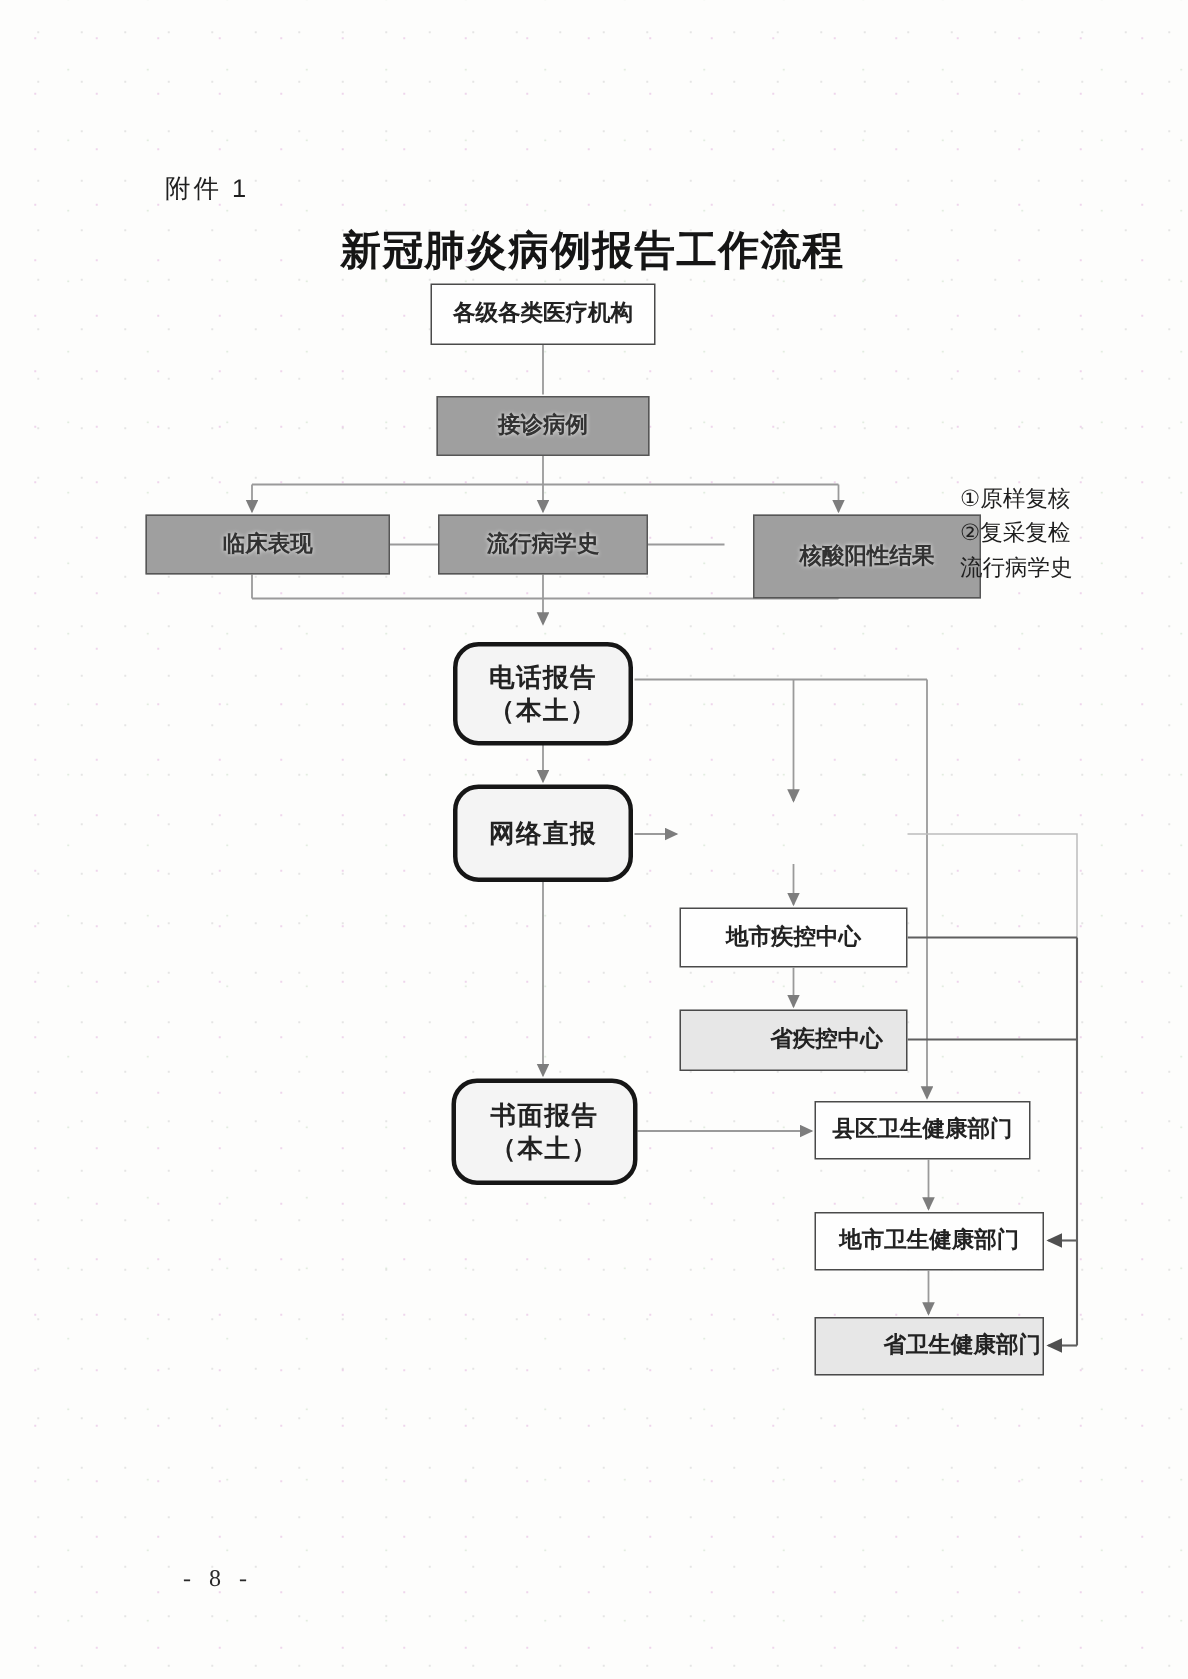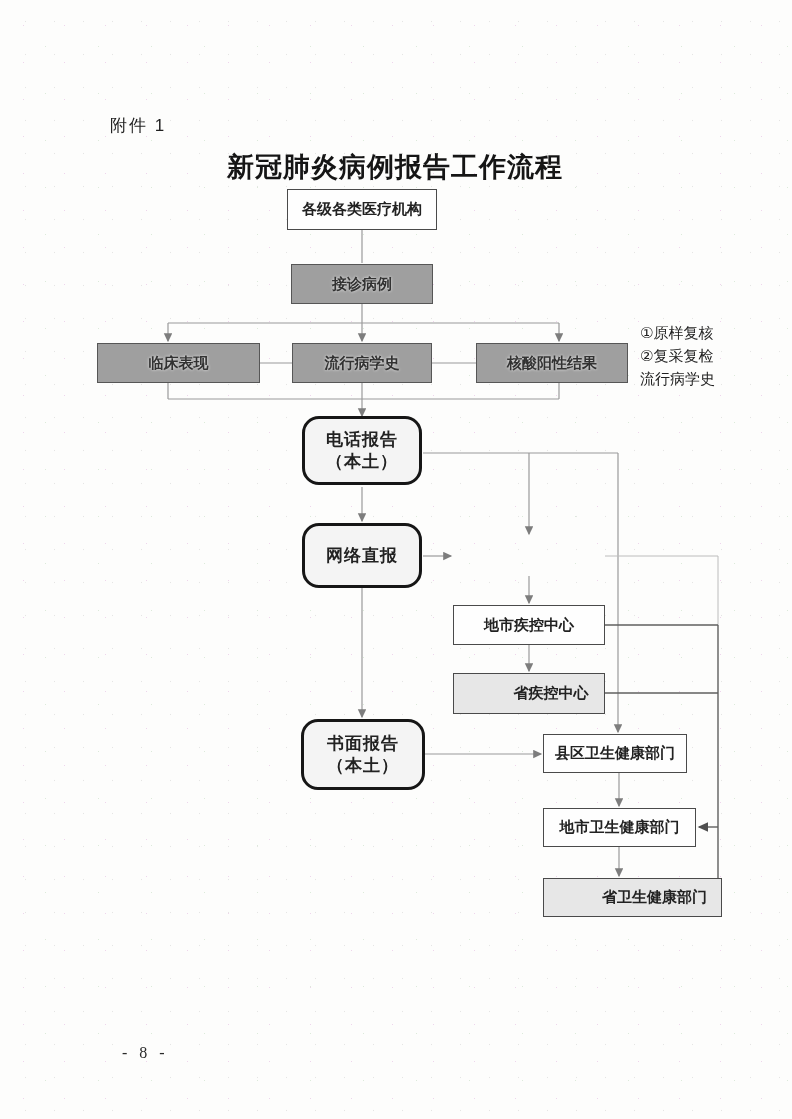--- a/index.html
+++ b/index.html
@@ -125,46 +125,46 @@
   <div class="title">新冠肺炎病例报告工作流程</div>
 
   <div class="node box-white" style="left:287px;top:189px;width:150px;height:41px;">各级各类医疗机构</div>
 
   <div class="node box-gray" style="left:291px;top:264px;width:142px;height:40px;">接诊病例</div>
 
   <div class="node box-gray" style="left:97px;top:343px;width:163px;height:40px;">临床表现</div>
 
   <div class="node box-gray" style="left:292px;top:343px;width:140px;height:40px;">流行病学史</div>
 
-  <div class="node box-gray" style="left:476px;top:343px;width:152px;height:40px;">核酸阳性结果</div>
+  <div class="node box-gray" style="left:502px;top:343px;width:152px;height:56px;">核酸阳性结果</div>
 
   <div class="annotation">
     <div>①原样复核</div>
     <div>②复采复检</div>
     <div>流行病学史</div>
   </div>
 
-  <div class="node box-rounded" style="left:302px;top:416px;width:120px;height:69px;">
+  <div class="node box-rounded" style="left:302px;top:428px;width:120px;height:69px;">
     <span class="line">电话报告</span>
     <span class="line">（本土）</span>
   </div>
 
   <div class="node box-rounded" style="left:302px;top:523px;width:120px;height:65px;">网络直报</div>
 
 
   <div class="node box-white" style="left:453px;top:605px;width:152px;height:40px;">地市疾控中心</div>
 
   <div class="node box-light" style="left:453px;top:673px;width:152px;height:41px;">省疾控中心</div>
 
   <div class="node box-rounded" style="left:301px;top:719px;width:124px;height:71px;">
     <span class="line">书面报告</span>
     <span class="line">（本土）</span>
   </div>
 
   <div class="node box-white" style="left:543px;top:734px;width:144px;height:39px;">县区卫生健康部门</div>
 
   <div class="node box-white" style="left:543px;top:808px;width:153px;height:39px;">地市卫生健康部门</div>
 
-  <div class="node box-light" style="left:543px;top:878px;width:179px;height:39px;">省卫生健康部门</div>
+  <div class="node box-light" style="left:543px;top:878px;width:153px;height:39px;">省卫生健康部门</div>
 
   <div class="page-number">- 8 -</div>
 
 </div>
 
 </body></html>

